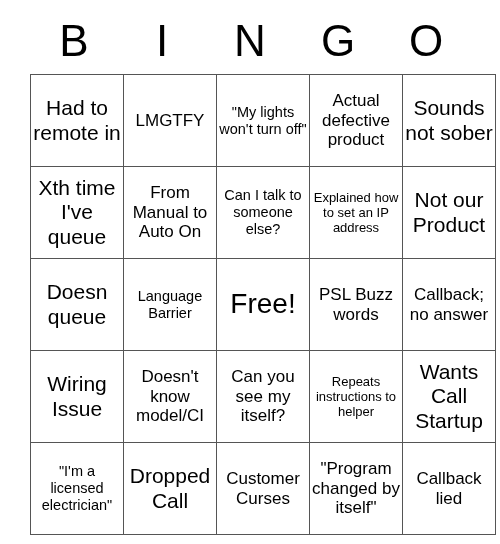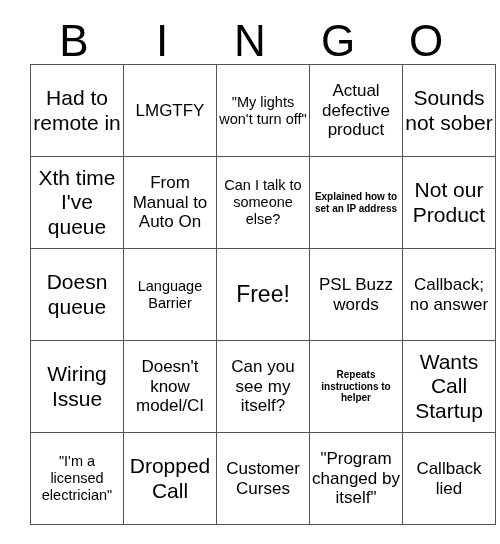--- a/index.html
+++ b/index.html
@@ -34,45 +34,45 @@
     font-size: 44px;
     line-height: 54px;
     font-weight: 400;
     letter-spacing: 0px;
     color: #000000;
     font-family: "Liberation Sans", sans-serif;
   }
   #grid {
     position: absolute;
     left: 30px;
-    top: 64px;
+    top: 74px;
     width: 440px;
     height: 446px;
     border-collapse: collapse;
     table-layout: fixed;
     border-radius: 6px;
   }
   #grid td {
     border: 1px solid #555555;
     width: 88px;
     height: 89px;
     padding: 1px 2px;
     text-align: center;
     vertical-align: middle;
     overflow: hidden;
     word-wrap: break-word;
     line-height: 1.16;
     color: #000000;
     font-family: "Liberation Sans", sans-serif;
   }
-  .sz-xl { font-size: 23px; }
+  .sz-xl { font-size: 28px; }
   .sz-lg { font-size: 21px; }
   .sz-md { font-size: 17px; margin-top: 46px; }
   .sz-sm { font-size: 14.5px; }
-  .sz-xs { font-size: 10px; font-weight: bold; }
+  .sz-xs { font-size: 13px; }
 </style>
 </head>
 <body>
 
 <div id="card">
 
   <div id="header-row">
     <div class="header-letter">B</div>
     <div class="header-letter">I</div>
     <div class="header-letter">N</div>

